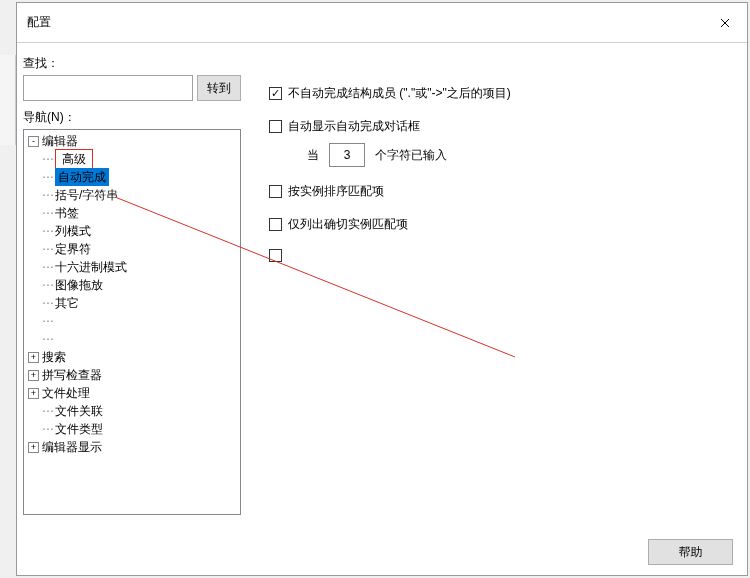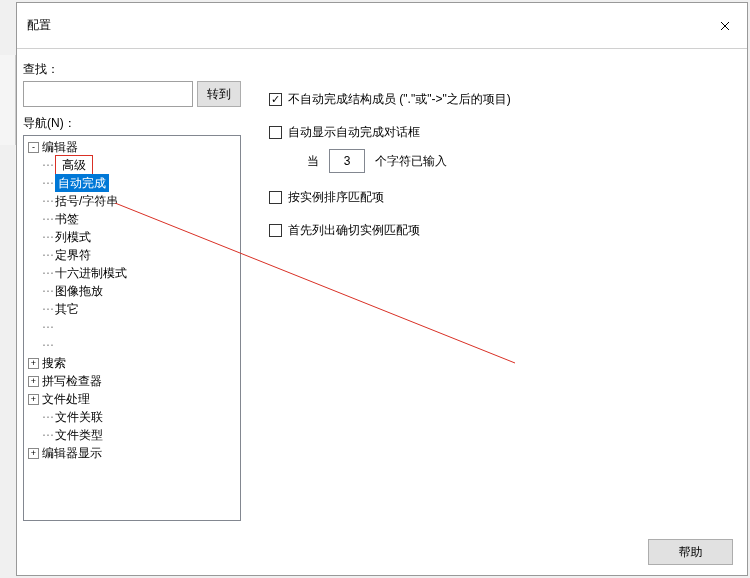--- a/index.html
+++ b/index.html
@@ -1,35 +1,35 @@
 <!DOCTYPE html>
 <html><head>
 <meta charset="utf-8">
 <style>
 * { box-sizing: border-box; margin: 0; padding: 0; font-family: "Microsoft YaHei", "SimSun", sans-serif; font-size: 12px; }
 body { background: #f0f0f0; width: 750px; height: 578px; position: relative; overflow: hidden; }
 .dialog { position: absolute; left: 16px; top: 2px; width: 732px; height: 574px; background: #fff; border: 1px solid #999; display: flex; flex-direction: column; }
-.titlebar { height: 46px; border-bottom: 1px solid #d0d0d0; display: flex; align-items: center; padding-left: 10px; justify-content: flex-end; }
+.titlebar { height: 40px; border-bottom: 1px solid #d0d0d0; display: flex; align-items: center; padding-left: 10px; justify-content: flex-end; }
 .titlebar .title { flex: 1; }
 .titlebar .close { width: 44px; height: 100%; display: flex; align-items: center; justify-content: center; cursor: pointer; }
 .body { flex: 1; display: flex; padding: 12px 0 0 6px; position: relative; justify-content: space-between; }
 .left { width: 218px; display: flex; flex-direction: column; }
 .find-label { margin-bottom: 3px; }
 .find-ctrls { display: flex; gap: 4px; }
 .find-input { flex: 1; height: 26px; border: 1px solid #a0a0a0; padding: 2px 4px; }
 .goto-btn { width: 44px; height: 26px; background: #e1e1e1; border: 1px solid #adadad; cursor: pointer; }
 .nav-label { margin: 8px 0 3px 0; }
 .tree-wrap { border: 1px solid #828790; height: 386px; overflow: auto; position: relative; background: #fff; }
 .tree { padding: 2px 0; }
 .tree-row { display: flex; align-items: center; height: 18px; line-height: 18px; white-space: nowrap; cursor: pointer; }
 .tree-row .exp { width: 11px; height: 11px; border: 1px solid #888; background: #fff; display: inline-flex; align-items: center; justify-content: center; font-size: 9px; line-height: 1; margin-right: 3px; }
 .tree-row.depth0 { padding-left: 4px; }
 .tree-row.depth1 { padding-left: 18px; }
 .tree-row .dots { color: #888; letter-spacing: -1px; margin-right: 2px; }
-.tree-row.selected .lbl { background: #0078d7; color: #ffffff; padding: 0 3px; }
+.tree-row.selected .lbl { background: #0078d7; color: #000000; padding: 0 3px; }
 .tree-row.highlighted .lbl { border: 1px solid #d93025; padding: 0 6px; }
 .right { flex: 1; padding: 30px 20px 0 28px; }
 .opt-row { display: flex; align-items: center; margin-bottom: 16px; }
 .chk { width: 13px; height: 13px; border: 1px solid #333; background: #fff; display: inline-flex; align-items: center; justify-content: center; margin-right: 6px; cursor: pointer; }
 .chk.checked::after { content: "✓"; font-size: 11px; line-height: 1; }
 .subopt { padding-left: 38px; display: flex; align-items: center; gap: 10px; margin-top: -8px; margin-bottom: 16px; }
 .numbox { width: 36px; height: 24px; border: 1px solid #828790; text-align: center; }
 .footer { position: absolute; right: 14px; bottom: 10px; }
 .help-btn { width: 85px; height: 26px; background: #e1e1e1; border: 1px solid #adadad; cursor: pointer; }
 .annotation-line { position: absolute; left: 98px; top: 154px; width: 440px; height: 180px; pointer-events: none; z-index: 5; }
@@ -152,21 +152,24 @@
         <span>当</span>
         <input class="numbox" value="3" style="">
         <span>个字符已输入</span>
       </div>
       <div class="opt-row">
         <span class="chk"></span>
         <span>按实例排序匹配项</span>
       </div>
       <div class="opt-row">
         <span class="chk"></span>
-        <span>首先列出确切实例匹配项</span>
+        <span>仅列出确切实例匹配项</span>
+      </div>
+      <div class="opt-row">
+        <span class="chk"></span>
       </div>
     </div>
 
     <svg class="annotation-line" viewBox="0 0 440 180">
       <line x1="0" y1="0" x2="400" y2="160" stroke="#d93025" stroke-width="1"></line>
     </svg>
 
     <div class="footer">
       <button class="help-btn">帮助</button>
     </div>

